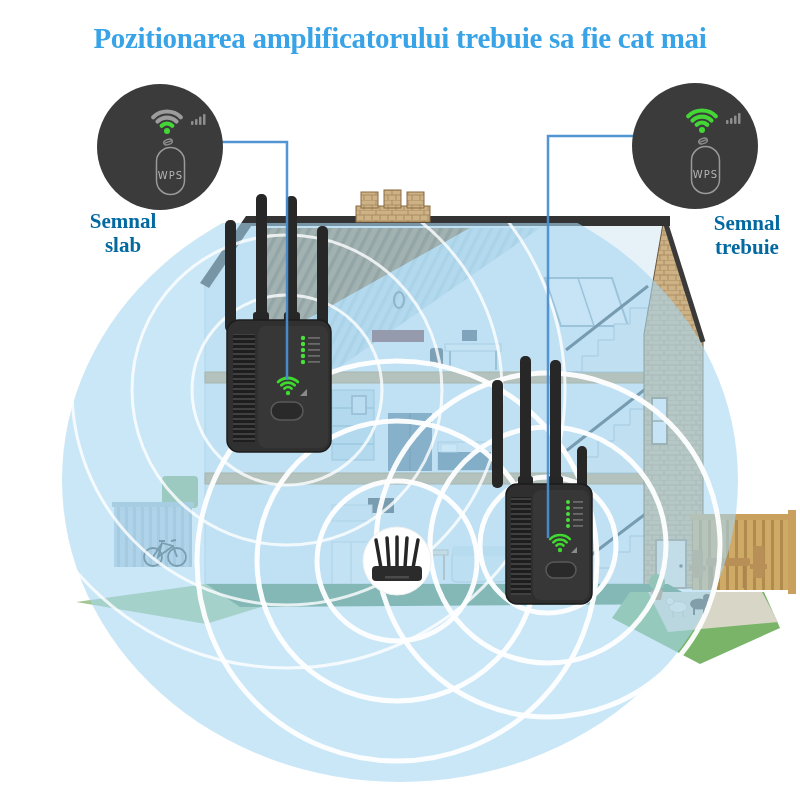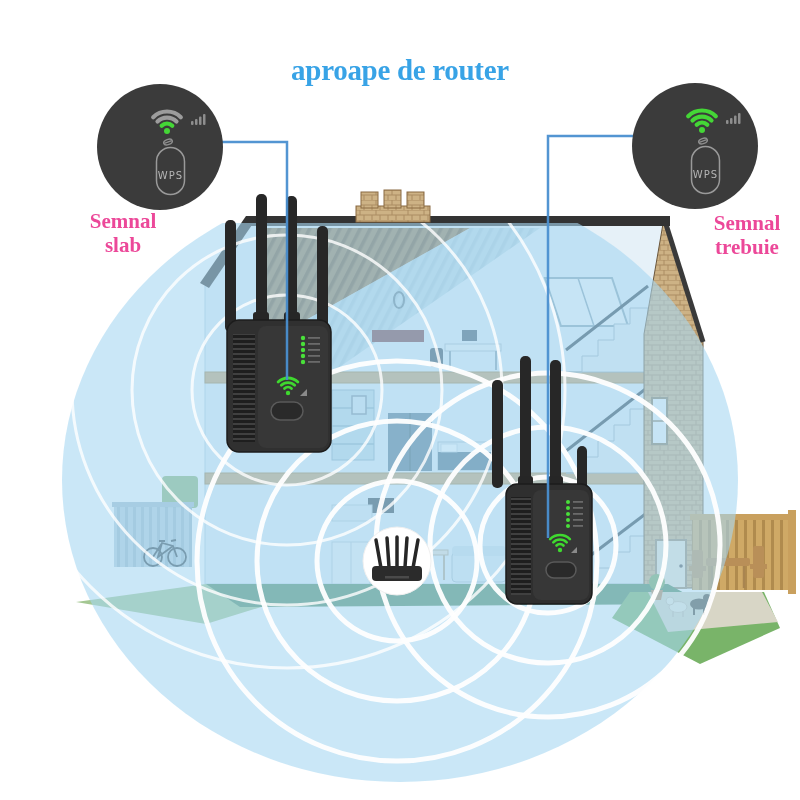--- a/index.html
+++ b/index.html
@@ -2,21 +2,21 @@
 <html><head>
 <meta charset="utf-8">
 <style>
   html,body{margin:0;padding:0}
   body{width:800px;height:800px;position:relative;background:#fff;overflow:hidden;
        font-family:"Liberation Sans",sans-serif}
   .title{position:absolute;top:22px;left:0;width:800px;text-align:center;
          font-family:"Liberation Serif",serif;font-weight:700;color:#38a3e6;
          font-size:29px;line-height:1.12;letter-spacing:-0.3px}
   .callout-label{position:absolute;font-family:"Liberation Serif",serif;font-weight:700;
-         color:#ec4899;font-size:21px;line-height:1.12;text-align:center}
+         color:#0369a1;font-size:21px;line-height:1.12;text-align:center}
   #label-left{left:60px;top:210px;width:126px}
   #label-right{left:696px;top:212px;width:102px}
   #scene{position:absolute;left:0;top:0}
   .wps-text{font-family:"DejaVu Sans",sans-serif;font-size:10px;fill:#b5b5b5;letter-spacing:1px}
 </style>
 </head>
 <body>
 
 <svg id="scene" width="800" height="800" viewBox="0 0 800 800">
   <defs>
@@ -324,22 +324,21 @@
     <g transform="rotate(-20 703 141)" stroke="#8e8e8e" stroke-width="1.4" fill="none">
       <ellipse cx="703" cy="141" rx="4.5" ry="2.6"></ellipse>
         <line x1="699" y1="141" x2="707" y2="141"></line>
     </g>
     <rect x="691.5" y="146.5" width="28" height="47" rx="14" fill="none" stroke="#9a9a9a" stroke-width="1.5"></rect>
     <text x="705.5" y="178" text-anchor="middle" class="wps-text">WPS</text>
   </g>
 </svg>
 
 <div class="title">
-  <br>
-  <span>aproape de router</span>
+  <span>Pozitionarea amplificatorului trebuie sa fie cat mai</span><br>
 </div>
 
 <div class="callout-label" id="label-left">
   <span>Semnal</span><br>
   <span>slab</span>
 </div>
 
 <div class="callout-label" id="label-right">
   <span>Semnal</span><br>
   <span>trebuie</span>

